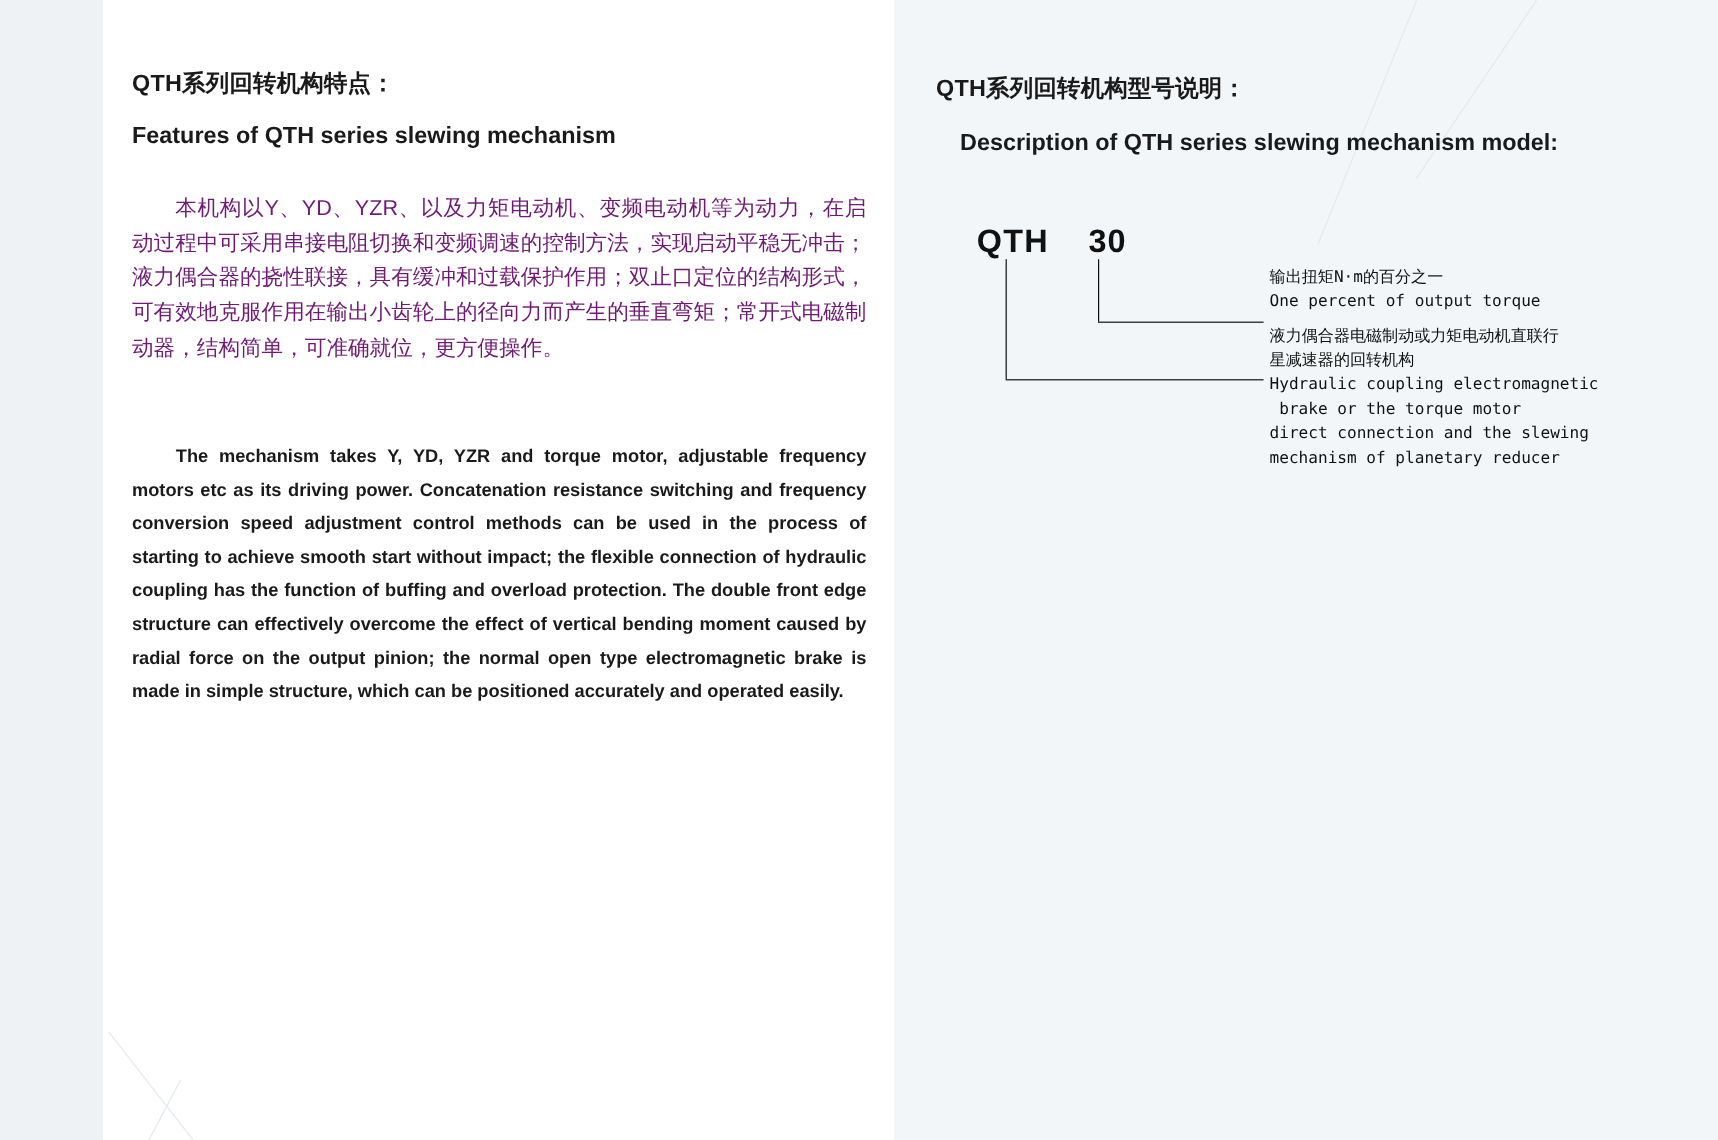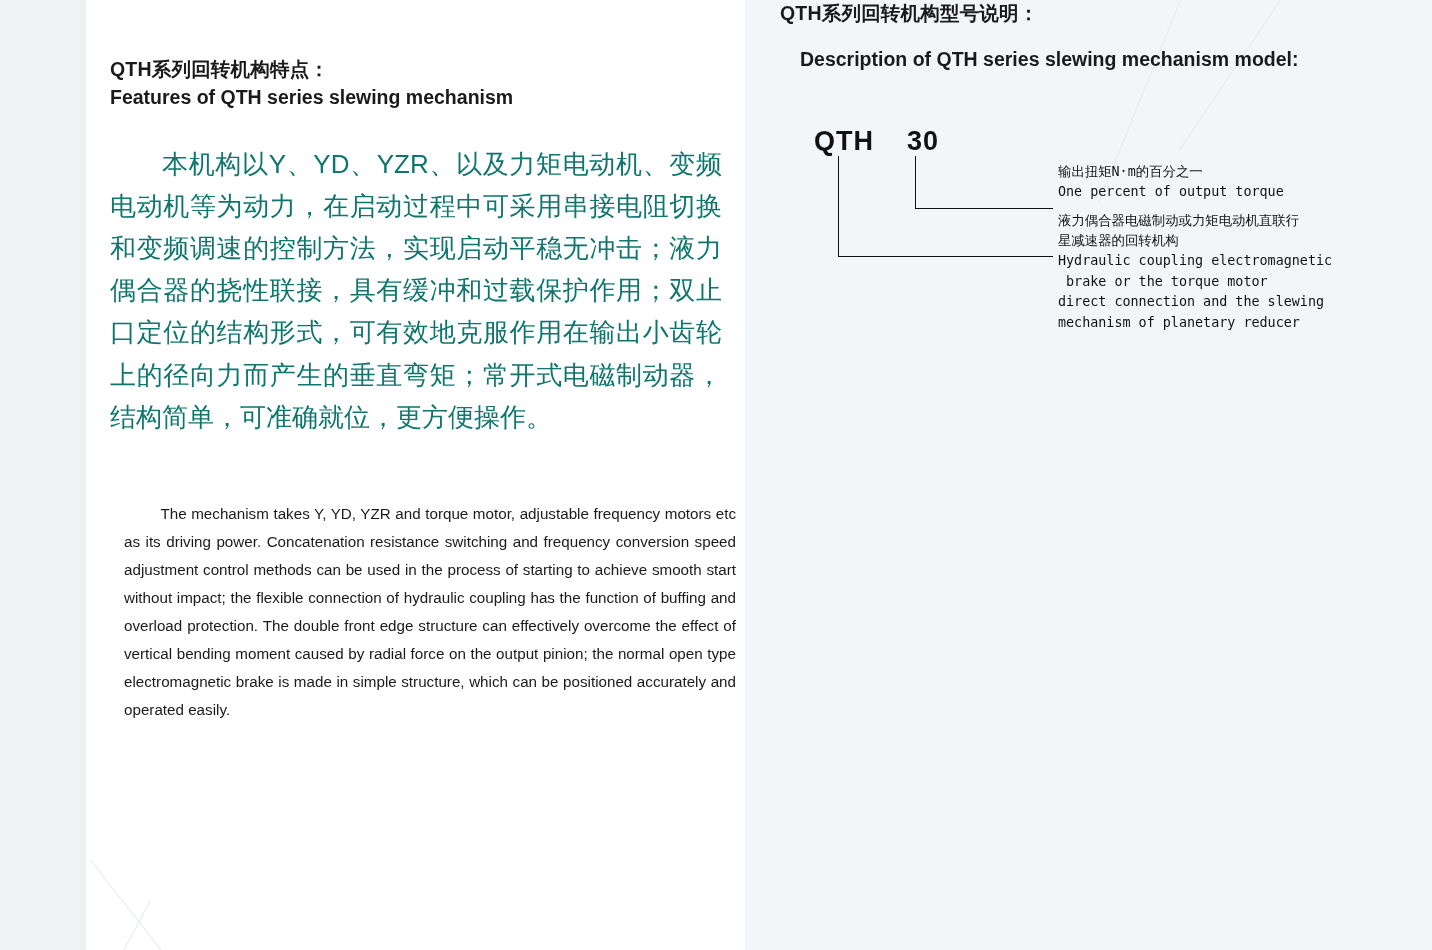--- a/index.html
+++ b/index.html
@@ -59,48 +59,49 @@
     margin: 0;
     padding: 0;
   }
   .heading-en {
     font-size: 19.5px;
     font-weight: bold;
     margin: 0;
     padding: 0;
   }
   .col-left .heading-cn { margin-top: 56px; }
-  .col-left .heading-en { margin-top: 3px; }
-  .col-right .heading-cn { }
+  .col-left .heading-en { margin-top: 19px; }
+  .col-right .heading-cn { margin-top: 60px; }
   .col-right .heading-en {
     margin-top: 19px;
     line-height: 1.42;
     text-align: justify;
     width: 600px;
     margin-left: 20px;
   }
   .para-cn {
     margin: 0;
     margin-top: 34px;
-    font-size: 26px;
+    font-size: 18px;
     line-height: 1.62;
     text-indent: 2em;
     text-align: justify;
     width: 612px;
-    color: #0f766e;
+    color: #701a75;
   }
   .para-en {
-    margin: 14px;
+    margin: 0;
     margin-top: 62px;
     font-size: 15.2px;
     line-height: 1.84;
     text-indent: 2.4em;
     text-align: justify;
     width: 612px;
     color: #1a1a1a;
+    font-weight: bold;
   }
 
   
   .model-diagram {
     position: relative;
     margin-top: 52px;
     height: 300px;
     width: 620px;
   }
   .model-code {

